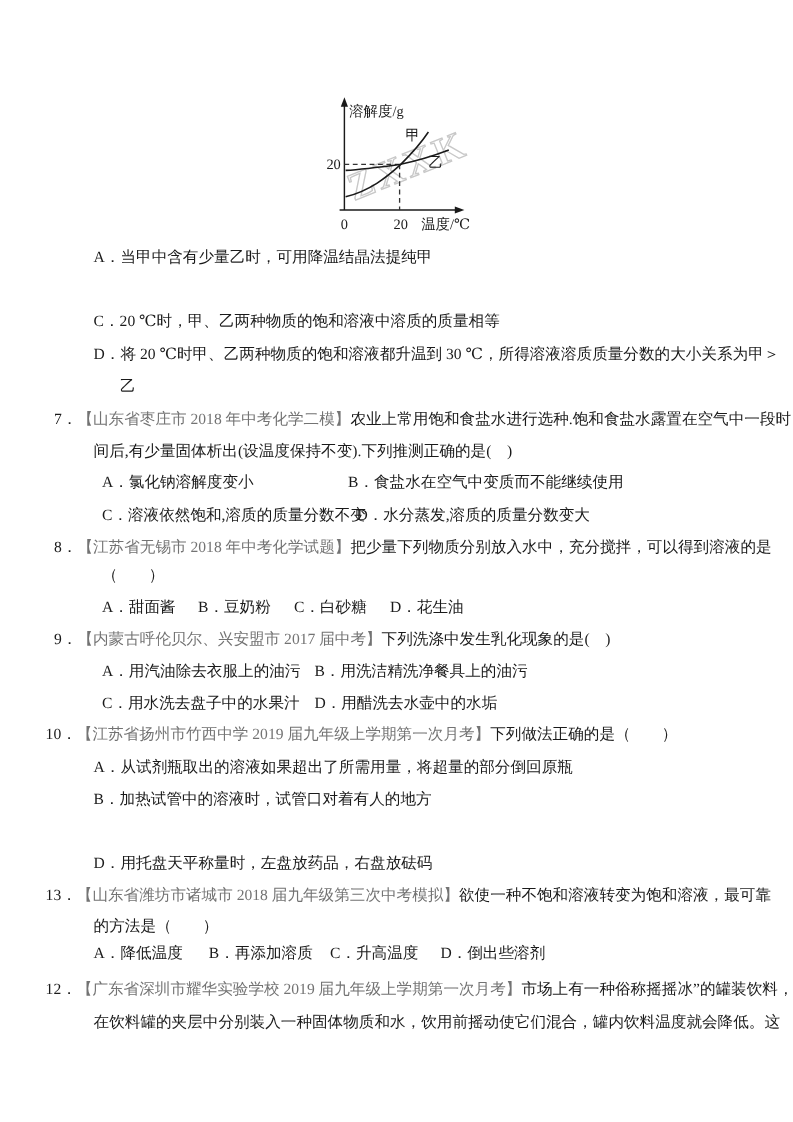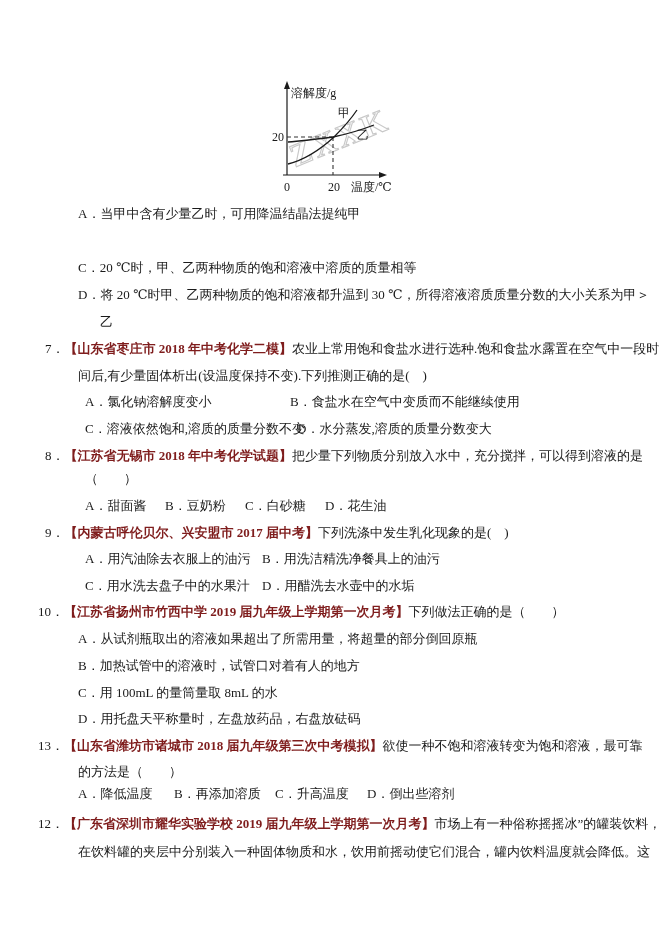--- a/index.html
+++ b/index.html
@@ -2,21 +2,21 @@
 <html><head>
 <meta charset="utf-8">
 <style>
   html,body { margin:0; padding:0; background:#ffffff; }
   .page {
     position:relative; width:661px; height:935px; background:#ffffff;
     font-family:"Liberation Serif","DejaVu Serif",serif;
     color:#1a1a1a; overflow:hidden;
   }
   .ln { position:absolute; white-space:nowrap; font-size:13px; line-height:18px; height:18px; }
-  .src { color:#7f1d1d; font-weight:bold;margin-top:11px; }
+  .src { color:#737373; font-weight:normal;margin-top:11px; }
   .opt { display:inline-block; }
   .w205 { width:205px; } .w212 { width:212px; } .w80 { width:80px; }
   .w177 { width:177px; } .w96 { width:96px; } .w101 { width:101px; } .w92 { width:92px; }
   .chart { position:absolute; left:253px; top:80px; }
   .chart text { font-family:"Liberation Serif","DejaVu Serif",serif; fill:#1a1a1a; }
 </style>
 </head>
 <body>
 
 <div class="page">
@@ -61,21 +61,20 @@
   <div class="ln" style="top:470px;left:85px">（　　）</div>
   <div class="ln" style="top:497px;left:85px"><span class="opt w80">A．甜面酱</span><span class="opt w80">B．豆奶粉</span><span class="opt w80">C．白砂糖</span><span>D．花生油</span></div>
 
   <div class="ln" style="top:524px;left:45px"><span>9．</span><span class="src">【内蒙古呼伦贝尔、兴安盟市 2017 届中考】</span><span>下列洗涤中发生乳化现象的是(　)</span></div>
   <div class="ln" style="top:577px;left:85px"><span class="opt w177">C．用水洗去盘子中的水果汁</span><span>D．用醋洗去水壶中的水垢</span></div>
   <div class="ln" style="top:550px;left:85px"><span class="opt w177">A．用汽油除去衣服上的油污</span><span>B．用洗洁精洗净餐具上的油污</span></div>
 
   <div class="ln" style="top:603px;left:38px"><span>10．</span><span class="src">【江苏省扬州市竹西中学 2019 届九年级上学期第一次月考】</span><span>下列做法正确的是（　　）</span></div>
   <div class="ln" style="top:630px;left:78px">A．从试剂瓶取出的溶液如果超出了所需用量，将超量的部分倒回原瓶</div>
   <div class="ln" style="top:657px;left:78px">B．加热试管中的溶液时，试管口对着有人的地方</div>
-  <div class="ln" style="top:684px;left:78px">C．用 100mL 的量筒量取 8mL 的水</div>
   <div class="ln" style="top:710px;left:78px">D．用托盘天平称量时，左盘放药品，右盘放砝码</div>
 
   <div class="ln" style="top:737px;left:38px"><span>13．</span><span class="src">【山东省潍坊市诸城市 2018 届九年级第三次中考模拟】</span><span>欲使一种不饱和溶液转变为饱和溶液，最可靠</span></div>
   <div class="ln" style="top:763px;left:78px">的方法是（　　）</div>
   <div class="ln" style="top:785px;left:78px"><span class="opt w96">A．降低温度</span><span class="opt w101">B．再添加溶质</span><span class="opt w92">C．升高温度</span><span>D．倒出些溶剂</span></div>
 
   <div class="ln" style="top:815px;left:38px"><span>12．</span><span class="src">【广东省深圳市耀华实验学校 2019 届九年级上学期第一次月考】</span><span>市场上有一种俗称摇摇冰”的罐装饮料，</span></div>
   <div class="ln" style="top:843px;left:78px">在饮料罐的夹层中分别装入一种固体物质和水，饮用前摇动使它们混合，罐内饮料温度就会降低。这</div>
 
 </div>

